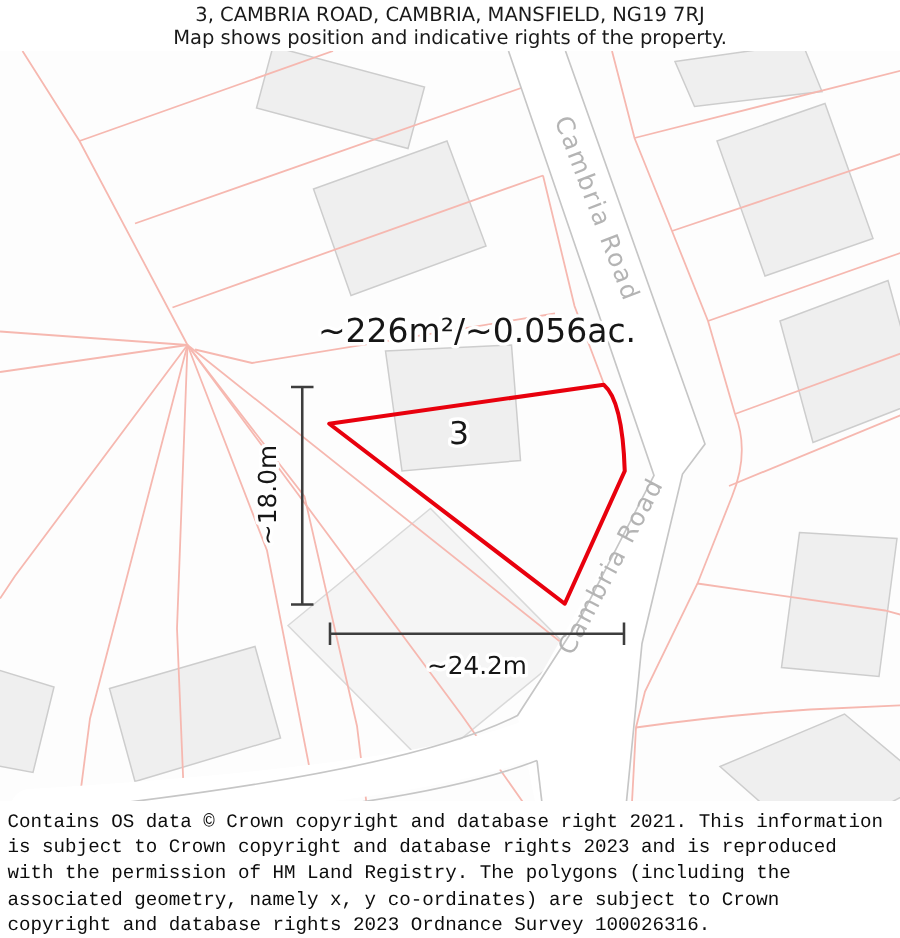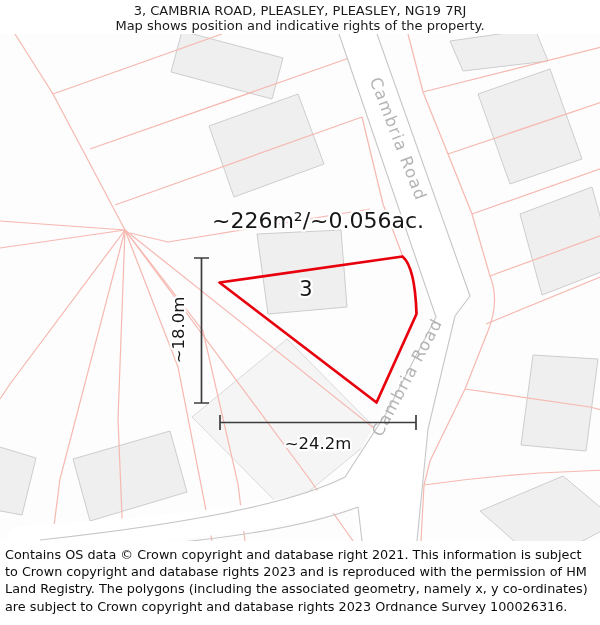--- a/index.html
+++ b/index.html
@@ -16,29 +16,29 @@
   .roadfill{fill:var(--road-fill);stroke:none;}
   .roadstroke{fill:none;stroke:var(--road-fill);stroke-width:26;stroke-linecap:round;}
   .roadedge{fill:none;stroke:var(--road-edge);stroke-width:1.1;}
   .roadtext{fill:var(--road-label);font-size:16.5px;letter-spacing:1.2px;}
   .red{fill:none;stroke:var(--property-outline);stroke-width:2.7;stroke-linejoin:round;}
   .dim{stroke:var(--dimension);stroke-width:1.7;fill:none;}
   .maptext{fill:#161616;paint-order:stroke;stroke:#ffffff;stroke-width:4.5;stroke-linejoin:round;}
   .area-label{font-size:22px;}
   .plot-number{font-size:21px;}
   .dimtext{font-size:16.5px;}
-  footer{flex:1;padding:5px 5px 0 5px;font-size:12.8px;line-height:17.2px;color:#0d0d0d;text-align:left;}
+  footer{flex:1;padding:5px 5px 0 5px;font-size:12.8px;line-height:17.2px;color:#0d0d0d;text-align:left;font-family:Liberation Mono, monospace;}
 </style>
 </head>
 <body>
 
 <div class="page">
 
   <header>
-    <div class="title">3, CAMBRIA ROAD, PLEASLEY, PLEASLEY, NG19 7RJ</div>
+    <div class="title">3, CAMBRIA ROAD, CAMBRIA, MANSFIELD, NG19 7RJ</div>
     <div class="subtitle">Map shows position and indicative rights of the property.</div>
   </header>
 
   <div class="map-wrap">
     <svg width="600" height="507" viewBox="0 35 600 507" xmlns="http://www.w3.org/2000/svg">
 
       <g>
         <path class="parcel" d="M192,418 L287,340 L380,434 L285,512 Z"></path>
       </g>
 

